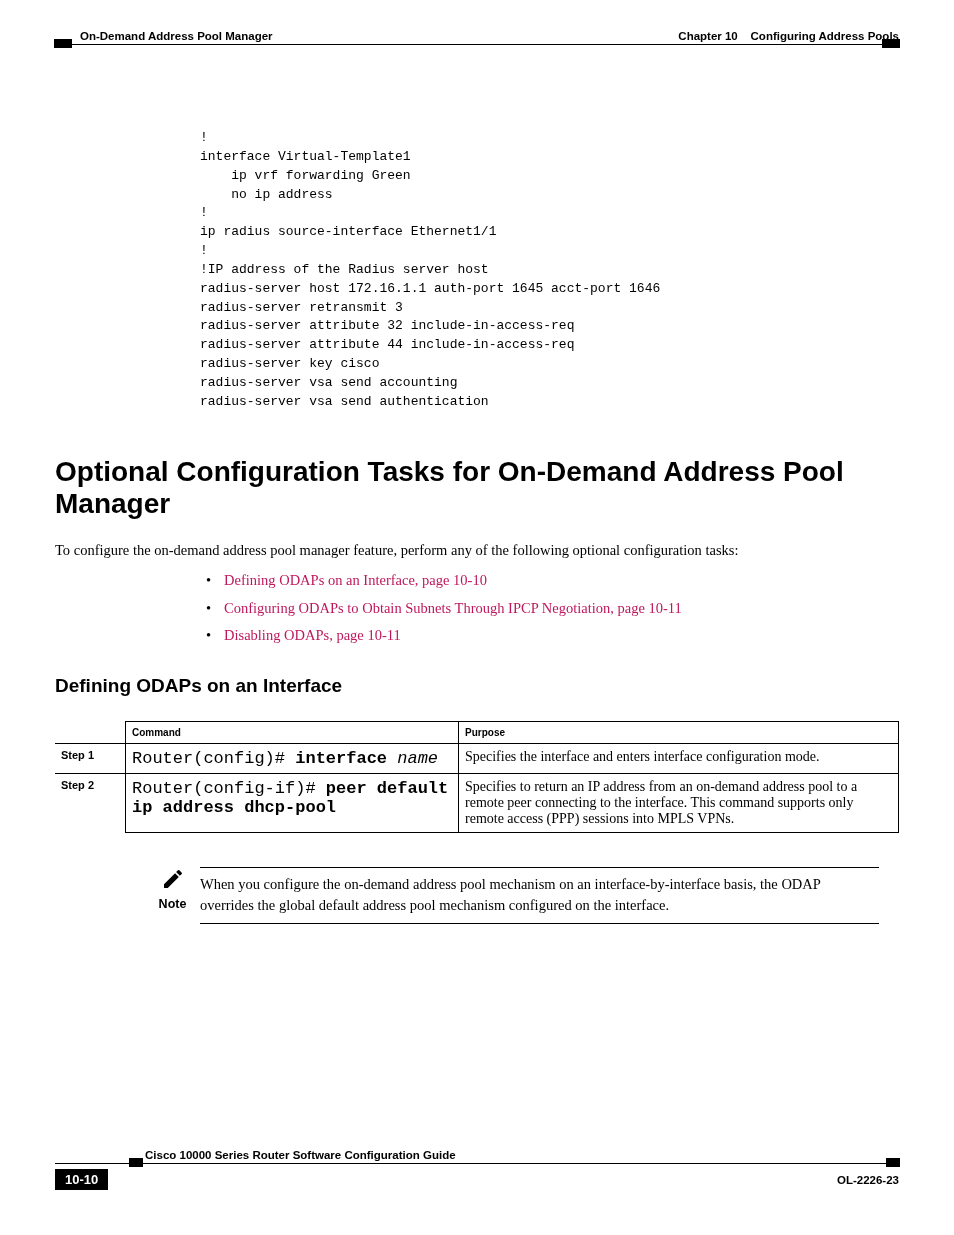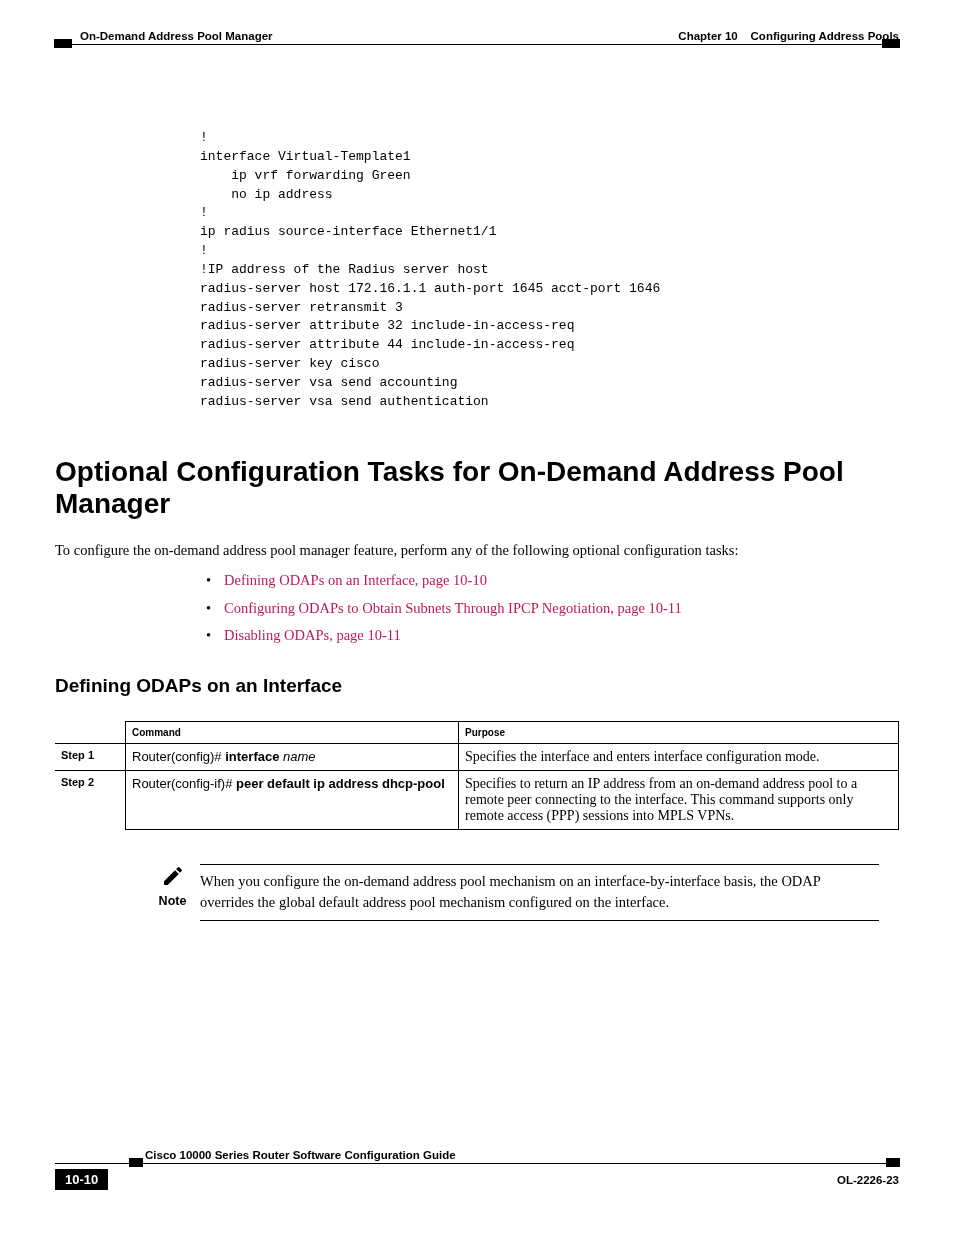--- a/index.html
+++ b/index.html
@@ -105,22 +105,22 @@
   table.cmd-table td.step {
     font-family: Arial, "Helvetica Neue", Helvetica, sans-serif;
     font-weight: bold;
     font-size: 11px;
     white-space: nowrap;
     border-left: none;
     border-bottom: none;
   }
   table.cmd-table th.step-head { border-left: none; border-top: none; }
   table.cmd-table td.cmd {
-    font-family: Liberation Sans, sans-serif;
-    font-size: 13px;
+    font-family: Liberation Mono, monospace;
+    font-size: 17px;
   }
   .mono-bold { font-weight: bold; }
   .mono-ital { font-style: italic; }
 
   .note-block {
     margin: 34px 0 0 90px;
     display: flex;
     align-items: flex-start;
   }
   .note-icon {

